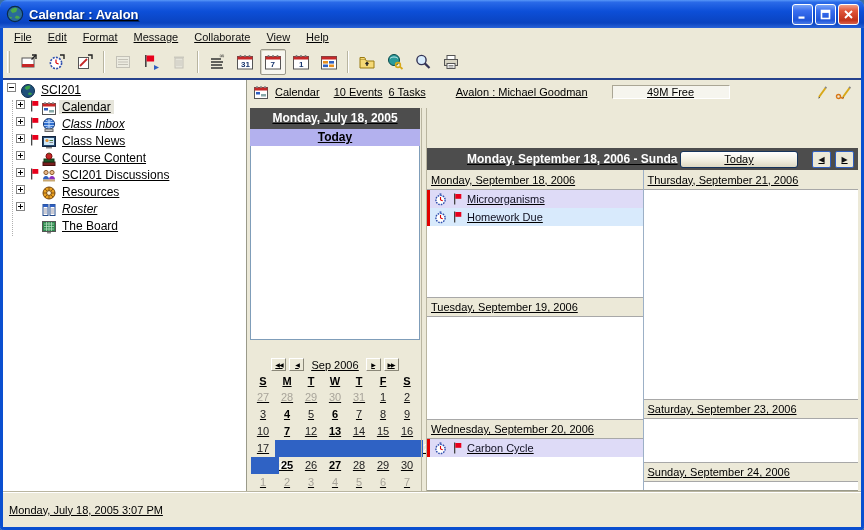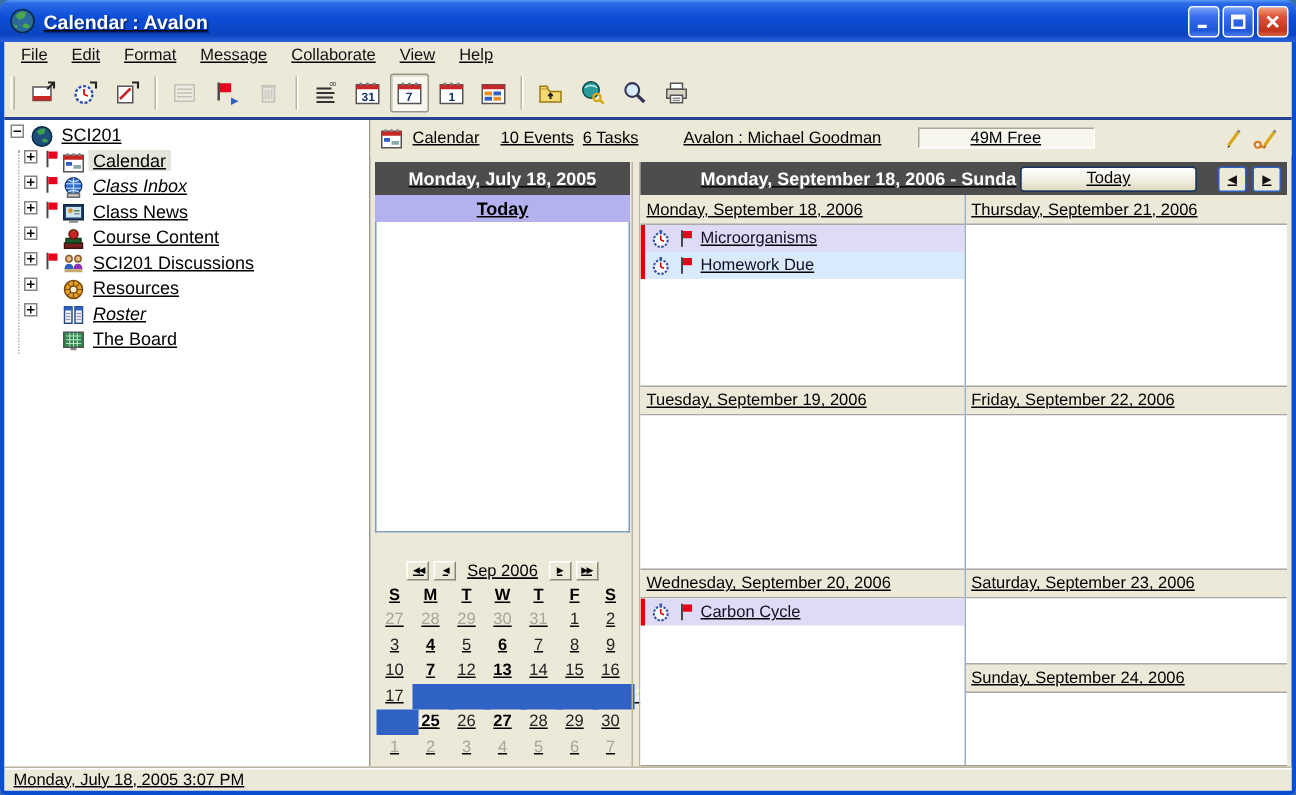--- a/index.html
+++ b/index.html
@@ -76,40 +76,40 @@
   .mc-dow, .mc-grid { display:grid; grid-template-columns:repeat(7,24px); }
   .mc-dow div { height:15px; line-height:15px; text-align:center; font-weight:bold; }
   .mc-cell { height:17px; line-height:17px; text-align:center; color:#222; }
   .mc-cell.muted { color:#a8a49a; }
   .mc-cell.bold { font-weight:bold; color:#000; }
   .mc-cell.sel { background:#2f62c4; color:#fff;padding-left:28px; }
   .mc-cell.sel.bold { color:#fff; }
 
   .splitter { width:6px; margin:0 0 0 1px; border-left:1px solid #b9b5a0; border-right:1px solid #b9b5a0; }
 
-  .week-pane { flex:1; display:flex; flex-direction:column; min-width:0; }
+  .week-pane { flex:1; display:flex; flex-direction:column; min-width:0;margin-top:40px; }
   .week-hdr { height:22px; background:#4d4d4d; display:flex; align-items:center; padding:0 4px 0 40px; }
   .week-hdr-text { color:#fff; font-weight:bold; font-size:12px; white-space:nowrap; overflow:hidden; flex:1; }
   .today-btn { width:118px; height:17px; border:1px solid #16345c; border-radius:3px; background:linear-gradient(180deg,#fff,#efedde 60%,#dcd8c2); font-size:11px; color:#000; display:flex; align-items:center; justify-content:center; margin-right:10px; }
   .nav-btn { width:19px; height:17px; border:1px solid #2f5fc0; border-radius:2px; background:#ece9d8; display:flex; align-items:center; justify-content:center; font-size:8px; color:#111; margin-left:4px; font-family:"DejaVu Sans",sans-serif; }
 
   .grid { flex:1; display:flex; background:#fff; border-bottom:1px solid #9a9a8a; min-height:0; }
   .gcol { width:50%; display:flex; flex-direction:column; }
   .gcol + .gcol { border-left:1px solid #9cb0c6; }
   .day-hdr { height:20px; background:#ece9d8; border-top:1px solid #a8a8a8; border-bottom:1px solid #a8a8a8; font-size:11px; color:#000; display:flex; align-items:center; padding-left:4px; white-space:nowrap; overflow:hidden; }
   .day-cell { background:#fff; overflow:hidden; }
   .h107{height:107px}.h102{height:102px}.h106{flex:1}.h43{height:43px}.h43f{flex:1}
   .day-hdr.first { border-top:none; }
   .ev { height:18px; display:flex; align-items:center; gap:5px; font-size:11px; color:#101020; border-left:3px solid #e00000; padding-left:4px; }
   .ev.purple { background:#dedbf7; }
   .ev.blue { background:#d8eafc; }
   .ev svg { flex:0 0 auto; }
 
   
-  .statusbar { height:16px; background:#ece9d8; border-top:1px solid #b9b5a0; box-shadow:inset 0 1px 0 #fff; display:flex; align-items:center; font-size:11px; color:#000; padding-left:6px; }
+  .statusbar { height:36px; background:#ece9d8; border-top:1px solid #b9b5a0; box-shadow:inset 0 1px 0 #fff; display:flex; align-items:center; font-size:11px; color:#000; padding-left:6px; }
 </style>
 </head>
 <body>
 
 <div class="window">
 
   <div class="titlebar">
     <svg width="18" height="18" viewBox="0 0 16 16">
         <circle cx="8" cy="8" r="6.8" fill="#2a6a9a" stroke="#0a2a4a"></circle>
         <path d="M4 5c1-2.2 4.2-3.2 6.2-2l-1.2 3.2-3.2 1z" fill="#4aa84a"></path>
@@ -576,21 +576,20 @@
                         <rect x="2" y="0.5" width="1.3" height="11" fill="#444"></rect>
                         <rect x="3.3" y="1" width="6" height="4.8" fill="#e8001c"></rect>
                       </svg>
                     <span>Carbon Cycle</span>
                   </div>
                 </div>
               </div>
               <div class="gcol">
                 <div class="day-hdr first">Thursday, September 21, 2006</div>
                 <div class="day-cell h107"></div>
-                <div class="day-hdr">Friday, September 22, 2006</div>
                 <div class="day-cell h102"></div>
                 <div class="day-hdr">Saturday, September 23, 2006</div>
                 <div class="day-cell h43"></div>
                 <div class="day-hdr">Sunday, September 24, 2006</div>
                 <div class="day-cell h43f"></div>
               </div>
             </div>
           </div>
 
         </div>

